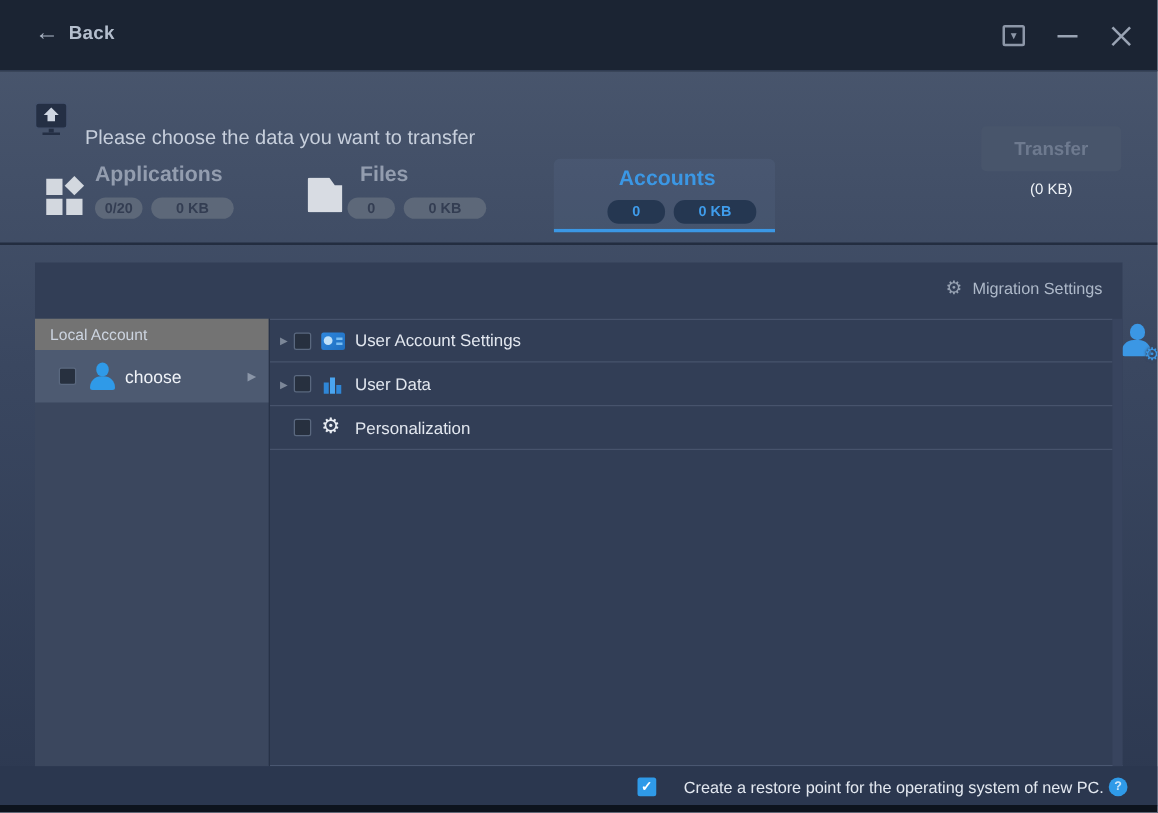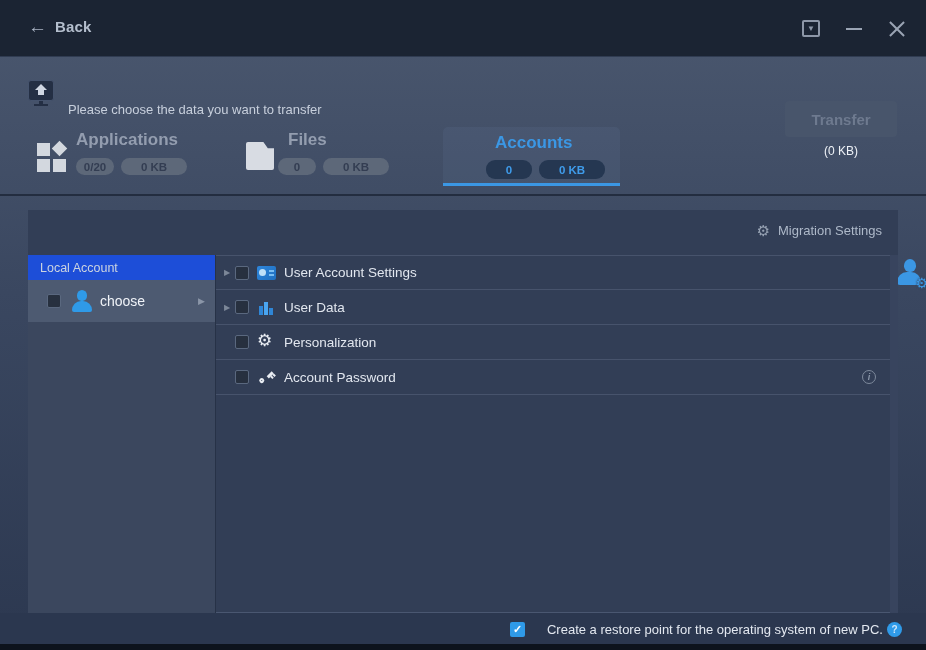--- a/index.html
+++ b/index.html
@@ -31,21 +31,21 @@
   .banner { position:absolute; left:28px; top:71px; display:flex; align-items:center; gap:14px; }
   .pc-icon { position:relative; width:26px; height:28px; }
   .pc-screen { position:absolute; left:0; top:0; width:26px; height:21px; background:#242f44;
     border:1px solid #45536d; border-radius:3px; }
   .pc-arrow-head { position:absolute; left:7px; top:4px; width:0; height:0;
     border-left:6px solid transparent; border-right:6px solid transparent;
     border-bottom:6px solid #cfd6e2; }
   .pc-arrow-stem { position:absolute; left:10px; top:9px; width:6px; height:6px; background:#cfd6e2; }
   .pc-stand { position:absolute; left:11px; top:21px; width:4px; height:3px; background:#242f44; }
   .pc-base { position:absolute; left:6px; top:24px; width:14px; height:2px; background:#242f44; }
-  .banner-text { font-size:13px; color:#c7cfdc;margin-top:31px; }
+  .banner-text { font-size:16px; color:#c7cfdc;margin-top:31px; }
 
   
   .tab { position:absolute; cursor:pointer; }
   .tab-label { font-size:17px; font-weight:bold; color:#939daf; }
   .badges { display:flex; gap:7px; margin-top:8px; }
   .badge { height:17px; border-radius:9px; background:#5d6879; color:#333d52;
     font-size:11.5px; font-weight:bold; display:flex; align-items:center; justify-content:center; }
   .tab-selected { position:absolute; left:443px; top:127px; width:177px; height:59px;
     background:rgba(120,150,190,0.10); border-radius:5px 5px 0 0;
     border-bottom:3px solid #3b97e4; cursor:pointer; }
@@ -84,21 +84,21 @@
   
   .panel { position:absolute; left:28px; top:210px; width:870px; height:403px;
     background:#323e56; border-bottom:1px solid #4a5771; }
   .mig-settings { position:absolute; right:16px; top:13px; display:flex; align-items:center;
     gap:8px; cursor:pointer; }
   .mig-gear { font-size:15px; color:#96a1b2; line-height:1; }
   .mig-label { font-size:13px; color:#aeb9c9; }
 
   
   .tree { position:absolute; left:0; top:45px; width:187px; height:358px; background:#3b475e; }
-  .tree-header { height:25px; background:#1d4ed8; color:#ccd4e0; font-size:12.5px;
+  .tree-header { height:25px; background:#737373; color:#ccd4e0; font-size:12.5px;
     display:flex; align-items:center; padding-left:12px; }
   .tree-row { position:relative; height:42px; background:#4d5a71; display:flex; align-items:center;
     cursor:pointer; }
   .cb { width:14px; height:14px; background:#27303f; border:1px solid #5a687f; border-radius:2px;
     flex:none; cursor:pointer; }
   .tree-row .cb { margin-left:19px; }
   .tree-person { position:relative; width:22px; height:22px; margin-left:10px; flex:none; }
   .tree-person .p-head { position:absolute; left:6px; top:0; width:10px; height:11px;
     background:#2f9ae8; border-radius:50% 50% 45% 45%; }
   .tree-person .p-body { position:absolute; left:1px; top:11px; width:20px; height:11px;
@@ -287,34 +287,20 @@
         <span class="exp"></span>
         <span class="cb"></span>
         <span class="row-icon">
             <span class="ic-gear">⚙</span>
           </span>
         <span class="row-label">Personalization</span>
       </div>
 
 
 
-      <div class="row">
-        <span class="exp"></span>
-        <span class="cb"></span>
-        <span class="row-icon">
-          <span class="ic-key">
-              <span class="head"></span>
-              <span class="stem"></span>
-          <span class="t1"></span>
-              <span class="t2"></span>
-            </span>
-        </span>
-        <span class="row-label">Account Password</span>
-        <span class="info-icon">i</span>
-      </div>
 
     </div>
     <div class="scroll-track"></div>
   </div>
 
   <div class="footer">
     <div class="footer-inner">
       <span class="cb-checked">✓</span>
       <span class="footer-label">Create a restore point for the operating system of new PC.</span>
       <span class="help-icon">?</span>

